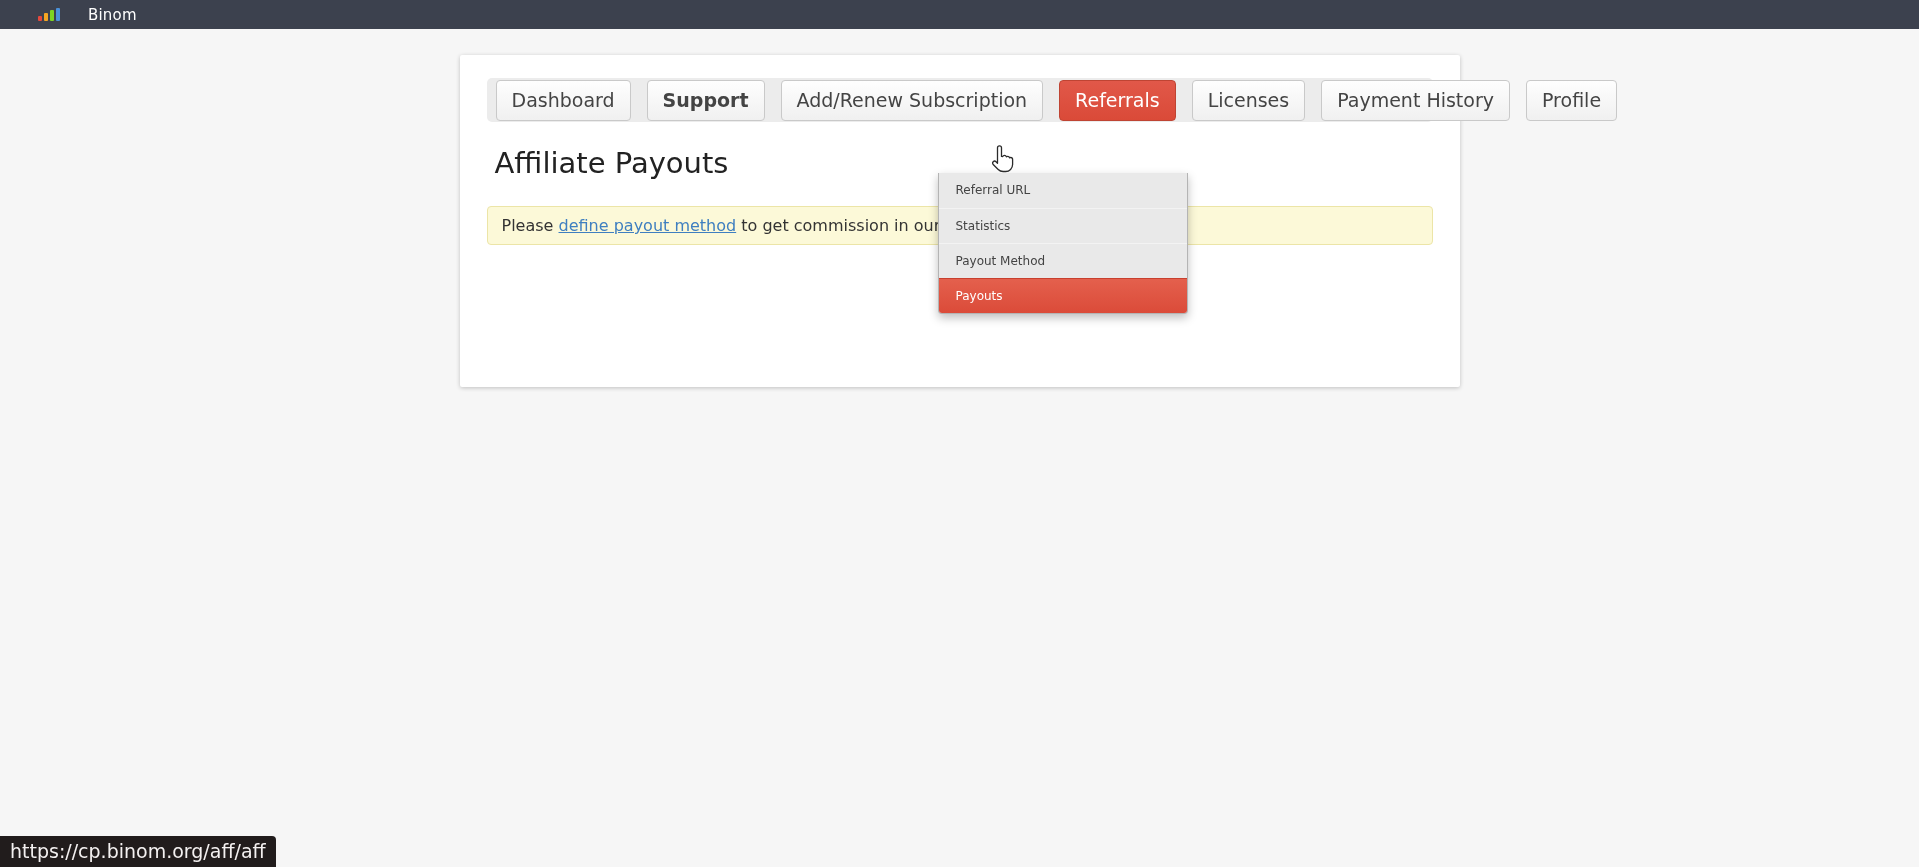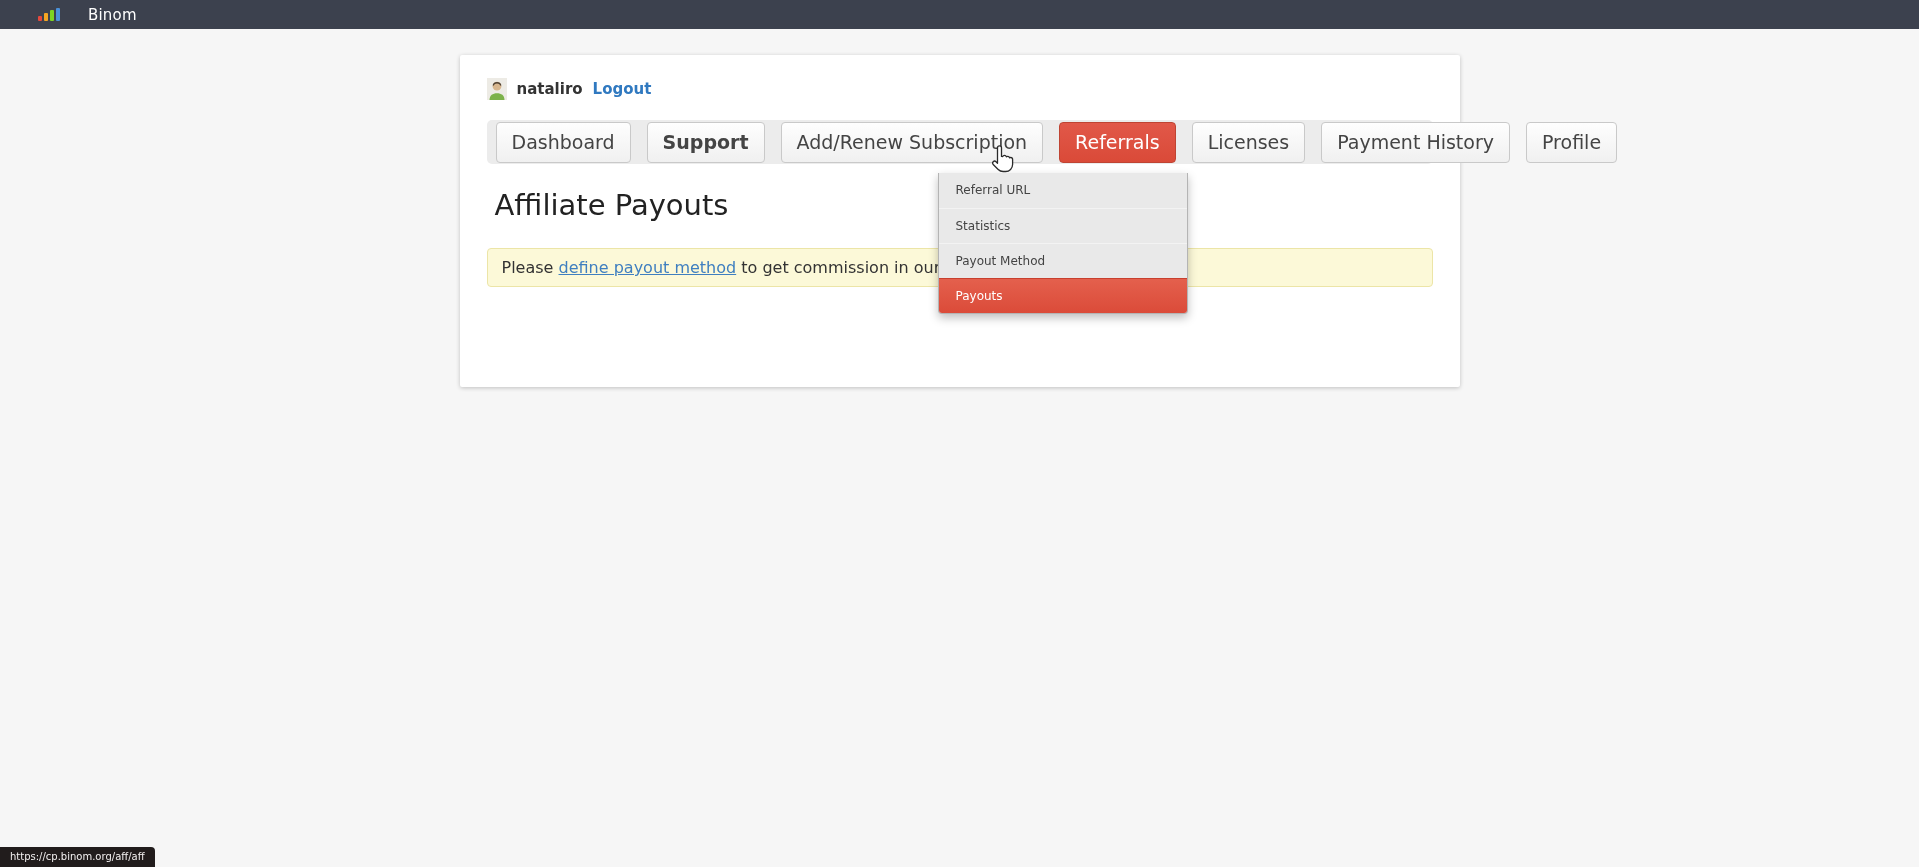--- a/index.html
+++ b/index.html
@@ -88,51 +88,41 @@
     color: #ffffff;
   }
 
   
   .cursor { position: absolute; left: 528px; top: 90px; z-index: 30; pointer-events: none; }
 
   
   .status-tooltip {
     position: fixed; left: 0; bottom: 0;
     background: #211c1c; color: #f4f1f1;
-    font-size: 10px; padding: 4px 10px 5px;
+    font-size: 19px; padding: 4px 10px 5px;
     border-top-right-radius: 4px;
   }
 </style>
 </head>
 <body>
 
 <div class="topbar">
   <div class="brand">
     <span class="brand-logo">
         <i></i>
         <i></i>
         <i></i>
         <i></i>
       </span>
     <span class="brand-name">Binom</span>
   </div>
 </div>
 
 <div class="card">
 
-  <div class="user-row">
-    <svg class="avatar" viewBox="0 0 20 22">
-      <rect width="20" height="22" fill="#edebe5"></rect>
-      <circle cx="10" cy="8.2" r="4.4" fill="#d8b78f"></circle>
-      <path d="M5.6 7.2 a4.6 4.6 0 0 1 8.8 0 l-1 .6 a3.6 3.6 0 0 0 -6.8 0 z" fill="#4e4033"></path>
-      <path d="M2.5 22 c0-4.8 3.2-6.8 7.5-6.8 s7.5 2 7.5 6.8 z" fill="#7cb24a"></path>
-    </svg>
-    <span class="user-name">nataliro</span>
-    <a class="logout-link">Logout</a>
-  </div>
 
   <div class="tabbar">
     <div class="tab">Dashboard</div>
     <div class="tab tab--bold">Support</div>
     <div class="tab">Add/Renew Subscription</div>
     <div class="tab tab--active">Referrals</div>
     <div class="tab">Licenses</div>
     <div class="tab">Payment History</div>
     <div class="tab">Profile</div>
   </div>

